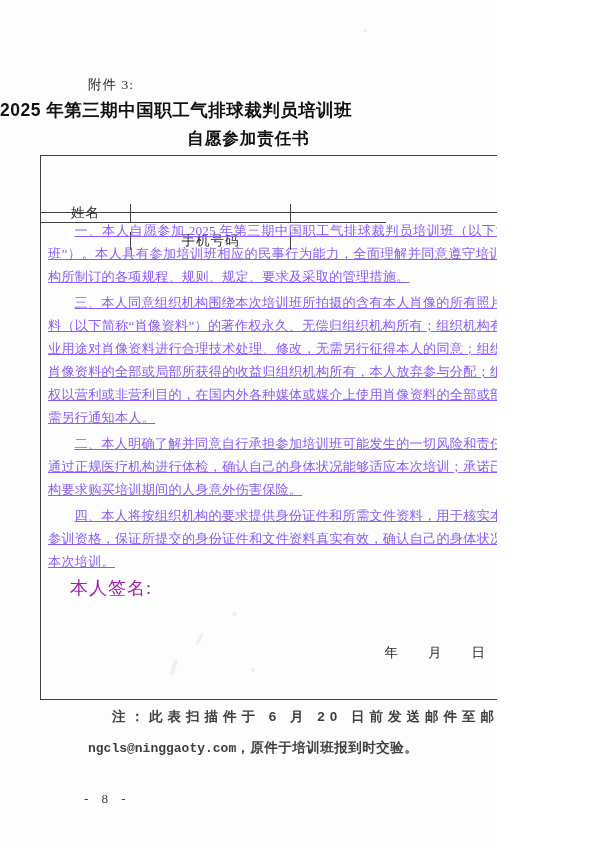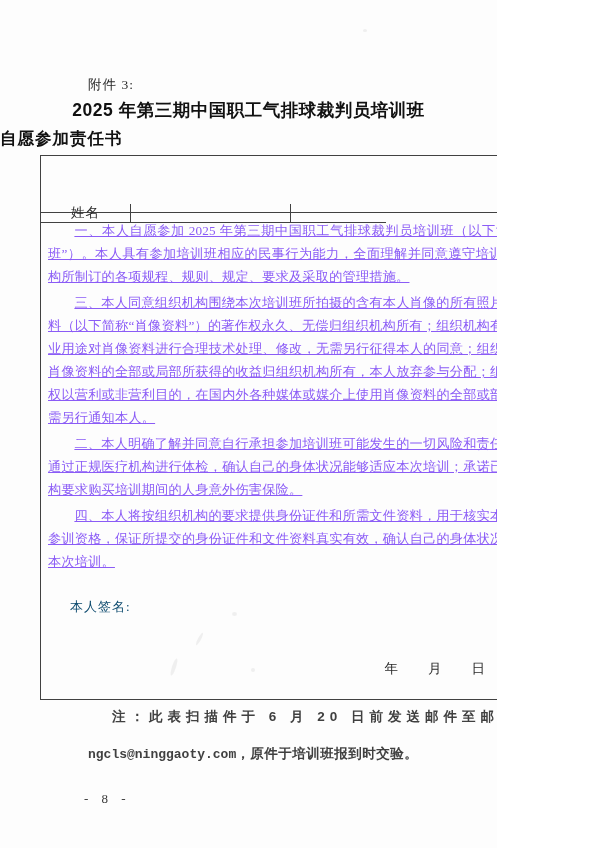--- a/index.html
+++ b/index.html
@@ -19,33 +19,33 @@
     top: 76px;
     font-size: 13.5px;
     color: #2a2a2a;
     letter-spacing: 1px;
   }
   .doc-title {
     position: absolute;
     top: 98px;
     left: 0;
     width: 100%;
-    text-align: center;
+    text-align: left;
     font-family: "Liberation Sans", "DejaVu Sans", sans-serif;
     font-weight: bold;
     font-size: 17.5px;
     letter-spacing: 0.5px;
     color: #111111;
   }
   .doc-subtitle {
     position: absolute;
     top: 128px;
     left: 0;
     width: 100%;
-    text-align: left;
+    text-align: center;
     font-family: "Liberation Sans", "DejaVu Sans", sans-serif;
     font-weight: bold;
     font-size: 16.5px;
     letter-spacing: 1px;
     color: #111111;
   }
   .doc-table {
     position: absolute;
     left: 40px;
     top: 155px;
@@ -81,25 +81,24 @@
     font-size: 13.2px;
     line-height: 23px;
     text-align: justify;
     text-indent: 2em;
     letter-spacing: 0.2px;
     margin-bottom: 3px;
     color: #8b5cf6;
     text-decoration: underline;
   }
   .signature-line {
-    margin-top: 22px;
     padding-left: 22px;
-    font-size: 13px;
-    letter-spacing: 1px;
-    color: #0c4a6e;
+    font-size: 18px;
+    letter-spacing: 1px;
+    color: #a21caf;
   }
   .date-line {
     margin-top: 44px;
     display: flex;
     justify-content: flex-end;
     gap: 30px;
     padding-right: 72px;
     font-size: 13.5px;
     color: #2a2a2a;
   }
@@ -111,21 +110,21 @@
     font-family: "Liberation Sans", "DejaVu Sans", sans-serif;
     font-weight: bold;
     color: #404040;
   }
   .note-line1 {
     padding-left: 72px;
     font-size: 13.5px;
     letter-spacing: 5px;
   }
   .note-line2 {
-    margin-top: 19px;
+    margin-top: 13px;
     padding-left: 48px;
     font-size: 13.5px;
     letter-spacing: 0.5px;
   }
   .note-line2 .email {
     font-family: "Liberation Mono", "DejaVu Sans Mono", monospace;
     font-size: 13px;
     letter-spacing: 0;
   }
   .page-number {
@@ -162,20 +161,21 @@
   <div class="doc-table">
 
     <div class="form-row first">
       <div class="cell">姓名</div>
       <div class="cell"></div>
       <div class="cell"></div>
     </div>
 
     <div class="form-row">
       <div class="cell"></div>
+      <div class="cell">手机号码</div>
       <div class="cell"></div>
     </div>
 
     <div class="terms-cell">
       <p>一、本人自愿参加 2025 年第三期中国职工气排球裁判员培训班（以下简称“培训班”）。本人具有参加培训班相应的民事行为能力，全面理解并同意遵守培训班组织机构所制订的各项规程、规则、规定、要求及采取的管理措施。</p>
       <p>三、本人同意组织机构围绕本次培训班所拍摄的含有本人肖像的所有照片和影像资料（以下简称“肖像资料”）的著作权永久、无偿归组织机构所有；组织机构有权根据商业用途对肖像资料进行合理技术处理、修改，无需另行征得本人的同意；组织机构使用肖像资料的全部或局部所获得的收益归组织机构所有，本人放弃参与分配；组织机构有权以营利或非营利目的，在国内外各种媒体或媒介上使用肖像资料的全部或部分，而无需另行通知本人。</p>
       <p>二、本人明确了解并同意自行承担参加培训班可能发生的一切风险和责任；承诺已通过正规医疗机构进行体检，确认自己的身体状况能够适应本次培训；承诺已按组织机构要求购买培训期间的人身意外伤害保险。</p>
       <p>四、本人将按组织机构的要求提供身份证件和所需文件资料，用于核实本人身份及参训资格，保证所提交的身份证件和文件资料真实有效，确认自己的身体状况能够适应本次培训。</p>
 
       <div class="signature-line">本人签名:</div>

